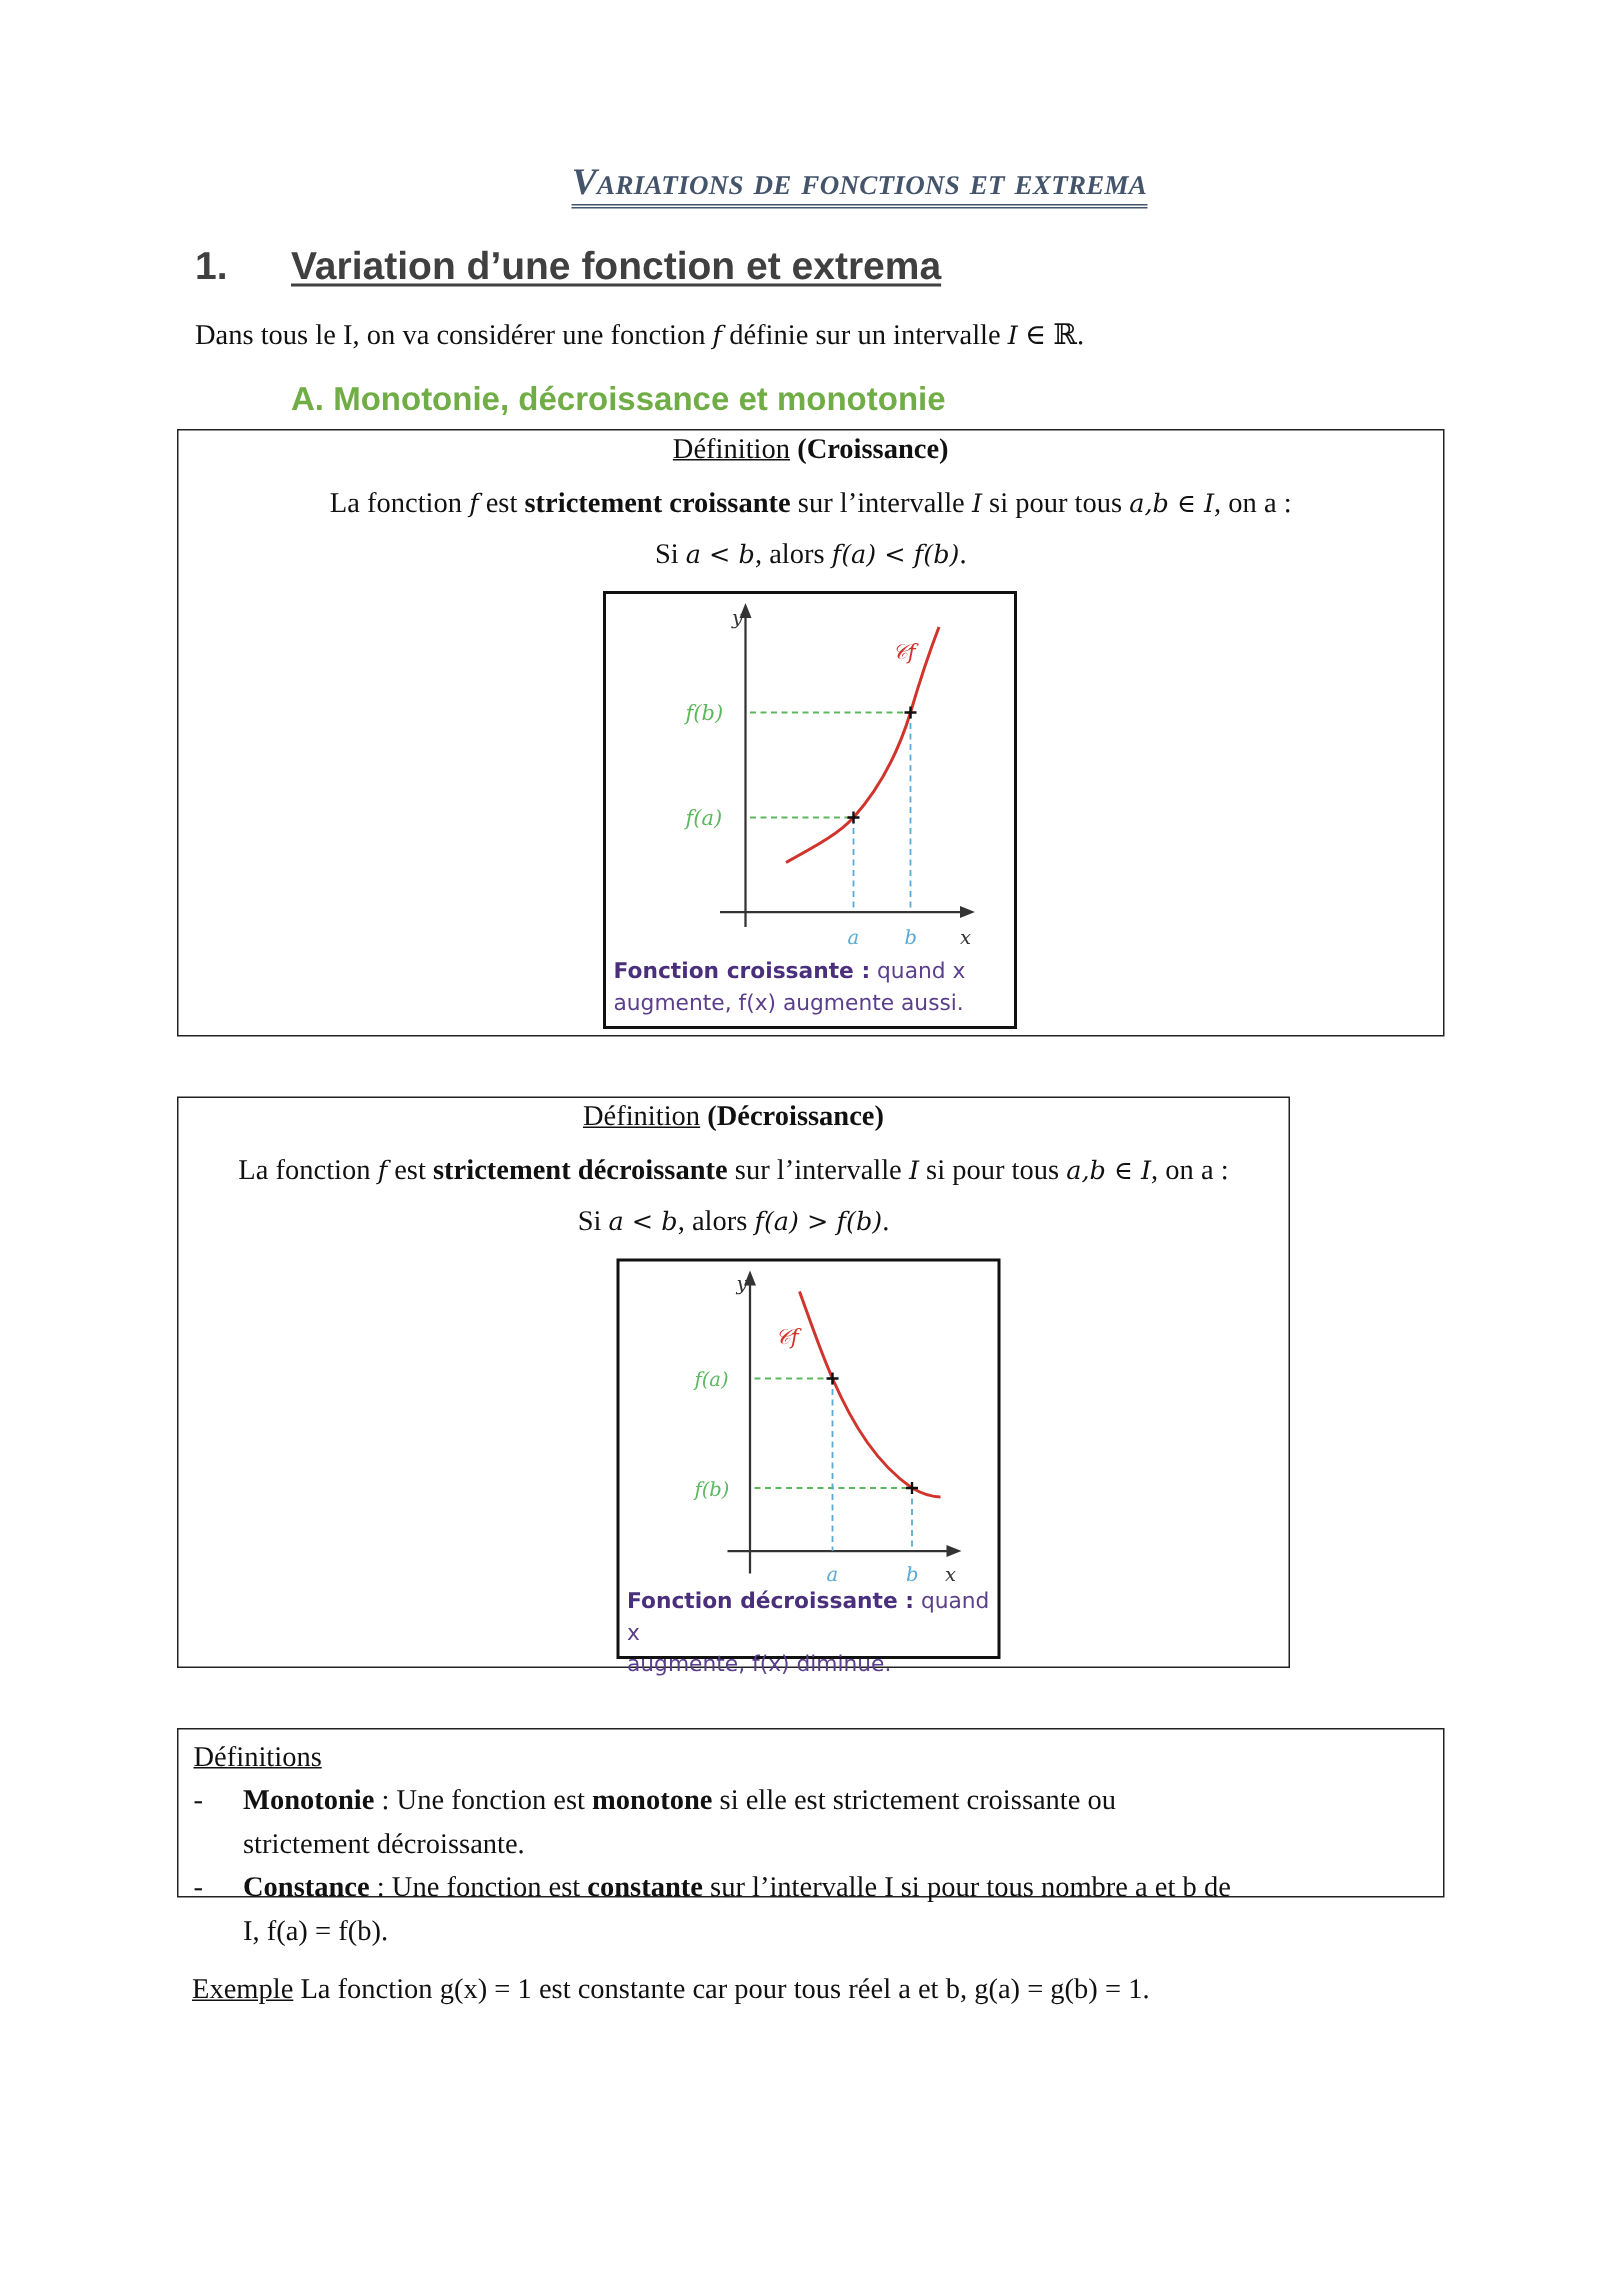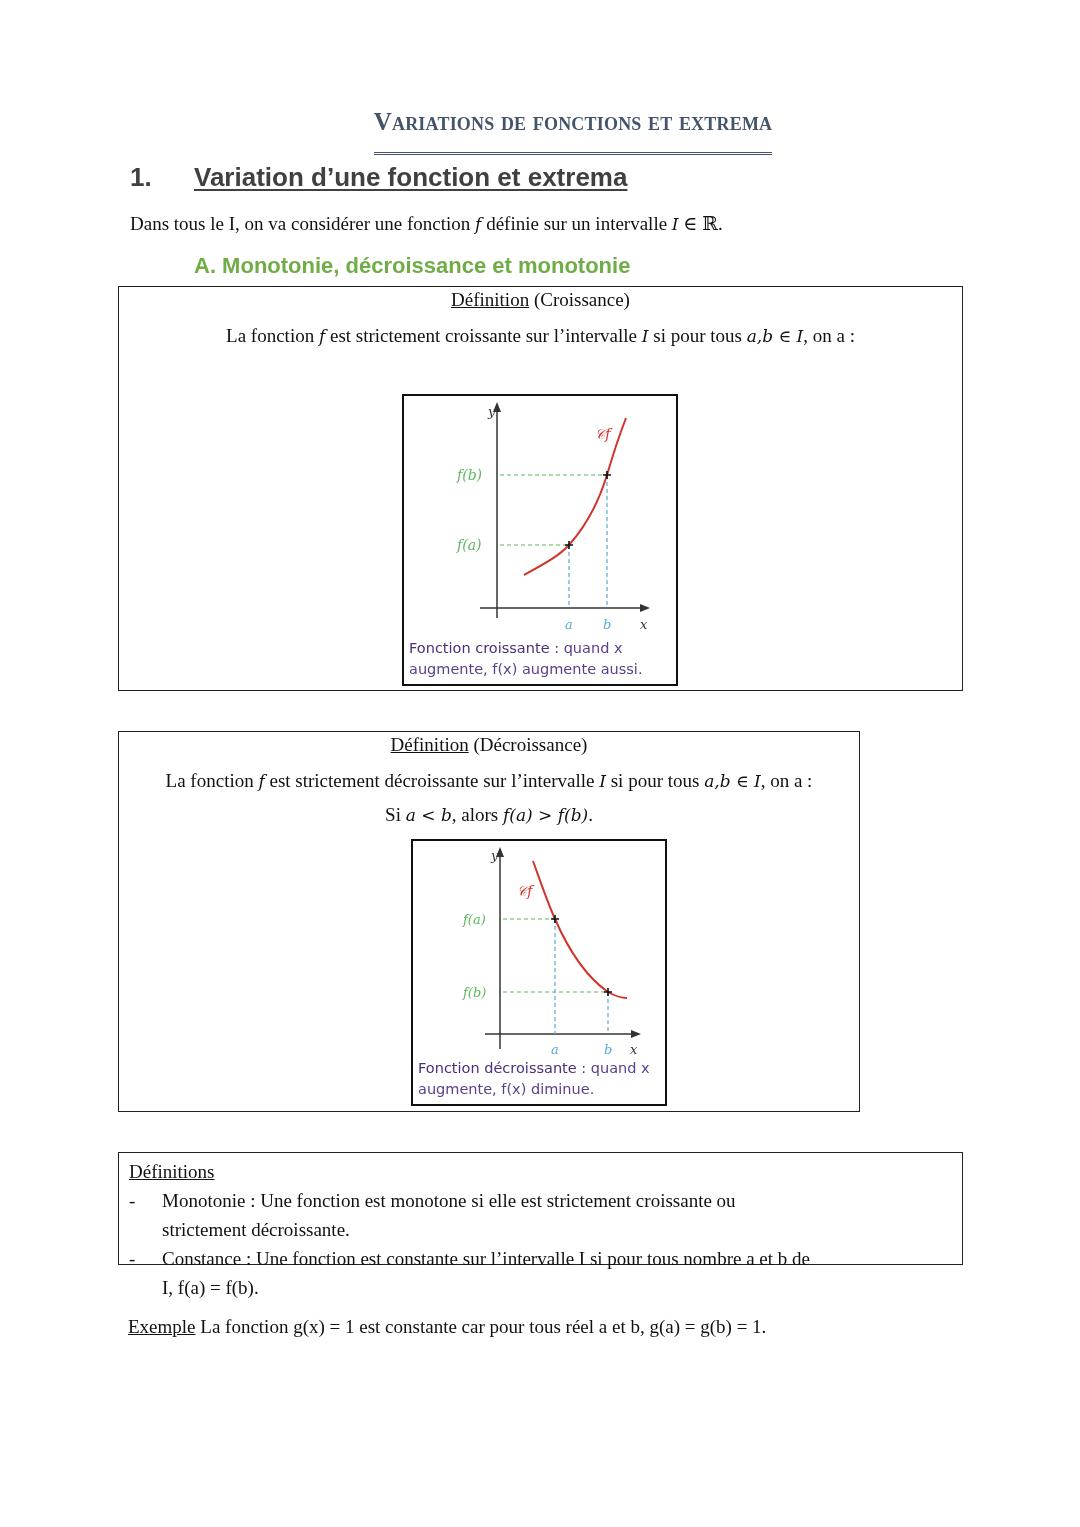--- a/index.html
+++ b/index.html
@@ -1,33 +1,33 @@
 <!DOCTYPE html>
 <html><head>
 <meta charset="utf-8">
 <style>
   html, body { margin: 0; padding: 0; background: #ffffff; }
   body { width: 1080px; height: 1527px; position: relative; overflow: hidden;
          font-family: "Liberation Serif", "DejaVu Serif", serif; color: #111; }
   .abs { position: absolute; }
   .title { left: 0; width: 1146px; top: 108px; text-align: center; font-size: 25px; font-weight: bold;
            color: #44546a; letter-spacing: 0.2px; }
-  .title span { border-bottom: 3px double #44546a; padding-bottom: 17px; font-variant: small-caps; }
+  .title span { border-bottom: 3px double #44546a; padding-bottom: 1px; font-variant: small-caps; font-style: italic; }
   .h1 { left: 130px; top: 162px; font-family: "Liberation Sans", sans-serif; font-size: 26px; font-weight: bold; color: #404040; }
   .h1 .num { display: inline-block; width: 64px; }
   .h1 .txt { text-decoration: underline; text-underline-offset: 3px; }
   .intro { left: 130px; top: 212px; font-size: 19px; }
   .h2 { left: 194px; top: 253px; font-family: "Liberation Sans", sans-serif; font-size: 22px; font-weight: bold; color: #70ad47; }
   .box { position: absolute; border: 1.5px solid #222; box-sizing: border-box; }
   .box1 { left: 118px; top: 286px; width: 845px; height: 405px; }
   .box2 { left: 118px; top: 731px; width: 742px; height: 381px; }
   .box3 { left: 118px; top: 1152px; width: 845px; height: 113px; }
   .ctr { position: absolute; left: 0; right: 0; text-align: center; font-size: 19px; }
   .u { text-decoration: underline; font-weight: normal; }
-  b { font-weight: normal; }
+  b { font-weight: bold; }
   i.m { font-style: italic; font-family: "DejaVu Serif", serif; font-size: 17px; }
   .fig { position: absolute; border: 2.5px solid #111; background: #fff; box-sizing: border-box; }
   .fig svg { display: block; }
   .cap { position: absolute; left: 5px; font-family: "DejaVu Sans", sans-serif; font-size: 14.5px; color: #5b3f8c; line-height: 21px; }
   .cap b { color: #4a2f7c; }
   .defs { position: absolute; left: 10px; top: 4px; right: 10px; font-size: 19px; line-height: 29px; }
   .li { position: relative; padding-left: 33px; }
   .li .dash { position: absolute; left: 0; }
   .example { left: 128px; top: 1316px; font-size: 19px; }
 </style>
@@ -45,20 +45,23 @@
 </div>
 
 <div class="abs h2">A.  Monotonie, décroissance et monotonie</div>
 
 <div class="box box1">
   <div class="ctr" style="top:2px;">
     <span class="u">Définition</span><b> (Croissance)</b>
   </div>
   <div class="ctr" style="top:38px;">
     <span>La fonction </span><i class="m">f</i><span> est </span><b>strictement croissante</b><span> sur l’intervalle </span><i class="m">I</i><span> si pour tous </span><i class="m">a,b ∈ I</i><span>, on a :</span>
+  </div>
+  <div class="ctr" style="top:72px;">
+    <span>Si </span><i class="m">a &lt; b</i><span>, alors </span><i class="m">f(a) &lt; f(b)</i><span>.</span>
   </div>
   <div class="fig" style="left:283px; top:107px; width:276px; height:292px;">
     <svg width="271" height="245" viewBox="0 0 271 245">
       <line x1="93" y1="222" x2="93" y2="12" stroke="#333" stroke-width="1.5"></line>
       <polygon points="93,6 89,16 97,16" fill="#333"></polygon>
       <line x1="76" y1="212" x2="240" y2="212" stroke="#333" stroke-width="1.5"></line>
       <polygon points="246,212 236,208 236,216" fill="#333"></polygon>
       <line x1="96" y1="79" x2="203" y2="79" stroke="#5cb85c" stroke-width="1.2" stroke-dasharray="4,3"></line>
       <line x1="96" y1="149" x2="165" y2="149" stroke="#5cb85c" stroke-width="1.2" stroke-dasharray="4,3"></line>
       <line x1="165" y1="149" x2="165" y2="212" stroke="#5aa9d6" stroke-width="1.2" stroke-dasharray="4,3"></line>

